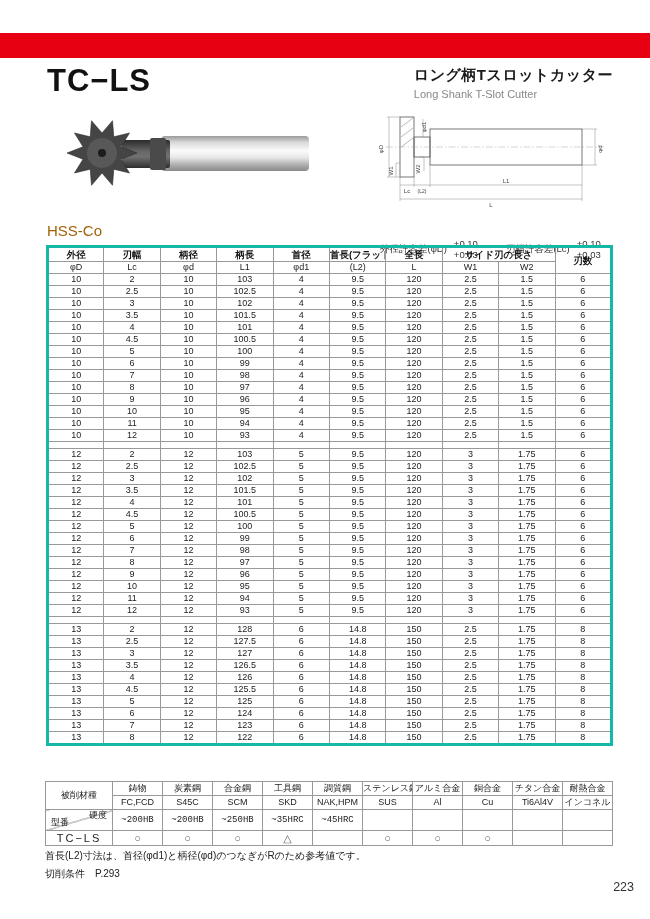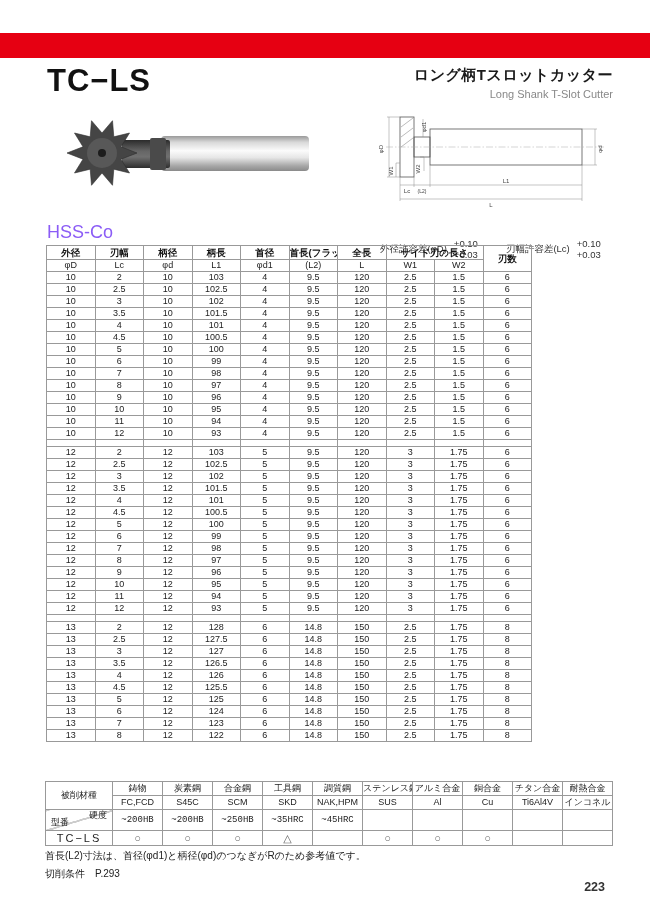--- a/index.html
+++ b/index.html
@@ -6,36 +6,36 @@
   html,body { background:#fff; }
   .page {
     position:relative; width:650px; height:919px; background:#fff; overflow:hidden;
     font-family:"Liberation Sans", sans-serif; color:#222;
   }
   .red-bar { position:absolute; left:0; top:33px; width:650px; height:25px; }
   .model-title {
     position:absolute; left:47px; top:63px; font-size:31px; font-weight:bold;
     color:#111; letter-spacing:1px;
   }
-  .titles-right { position:absolute; right:37px; top:66px; text-align:right; }
+  .titles-right { position:absolute; right:37px; top:66px; text-align:left; }
   .title-ja { font-size:15px; font-weight:bold; color:#1a1a1a; letter-spacing:0.5px; }
   .title-en { font-size:11px; color:#888; margin-top:3px; }
 
   .photo { position:absolute; left:66px; top:114px; }
   .diagram { position:absolute; left:374px; top:111px; }
 
   .tolerances { position:absolute; left:380px; top:219px; display:flex; gap:28px;margin-top:20px; }
   .tol { display:flex; align-items:center; gap:7px; font-size:9.5px; color:#333; }
   .tol-stack { display:flex; flex-direction:column; line-height:10.5px; font-size:9.5px;text-align:right; }
-  .hss { position:absolute; left:47px; top:222px; font-size:18px; color:#8b5cf6; }
+  .hss { position:absolute; left:47px; top:222px; font-size:15px; color:#a16207; }
 
   table { border-collapse:collapse; table-layout:fixed; }
   th, td { border:1px solid #999; text-align:center; vertical-align:middle; padding:0; overflow:hidden; white-space:nowrap; }
 
-  table.spec { position:absolute; left:46px; top:245px; width:486px; border:1px solid #14b8a6; }
+  table.spec { position:absolute; left:46px; top:245px; width:567px; border:3px solid #14b8a6; }
   table.spec thead tr.h1 th { height:14px; font-size:9.5px; font-weight:bold; color:#111; line-height:13px; }
   table.spec thead tr.h2 th { height:12px; font-size:9px; font-weight:normal; color:#222; line-height:11px; }
   table.spec tbody td { height:12px; font-size:9px; line-height:11px; color:#222; }
   table.spec tbody tr.sep-row td { height:7px; }
 
   table.mat { position:absolute; left:45px; top:781px; width:568px; border:1px solid #777; }
   table.mat td { font-size:9px; line-height:11px; color:#222; }
   table.mat tr.m-cat td { height:14px; }
   table.mat tr.m-grade td { height:14px; }
   table.mat tr.m-hard td { height:21px;font-family:Liberation Mono, monospace; }
@@ -45,21 +45,21 @@
     position:relative;
     background:linear-gradient(to bottom right,
       transparent calc(50% - 0.5px), #999 calc(50% - 0.5px),
       #999 calc(50% + 0.5px), transparent calc(50% + 0.5px));
   }
   .diag-top { position:absolute; top:1px; right:5px; font-size:9px; }
   .diag-bottom { position:absolute; bottom:1px; left:5px; font-size:9px; }
   .mat-model { font-size:9.5px; letter-spacing:2px; color:#222 !important; }
 
   .footnotes { position:absolute; left:45px; top:847px; font-size:10px; color:#222; line-height:17.5px; }
-  .pagenum { position:absolute; left:557px; top:880px; width:48px; text-align:right; font-size:12.5px; color:#333;font-weight:bold; }
+  .pagenum { position:absolute; left:586px; top:880px; width:48px; text-align:right; font-size:12.5px; color:#333; }
 
   svg text { font-family:"Liberation Sans", sans-serif; fill:#444; }
 </style>
 </head>
 <body>
 
 <div class="page">
 
   <div class="red-bar" style="background: rgb(230, 0, 18);"></div>
 

